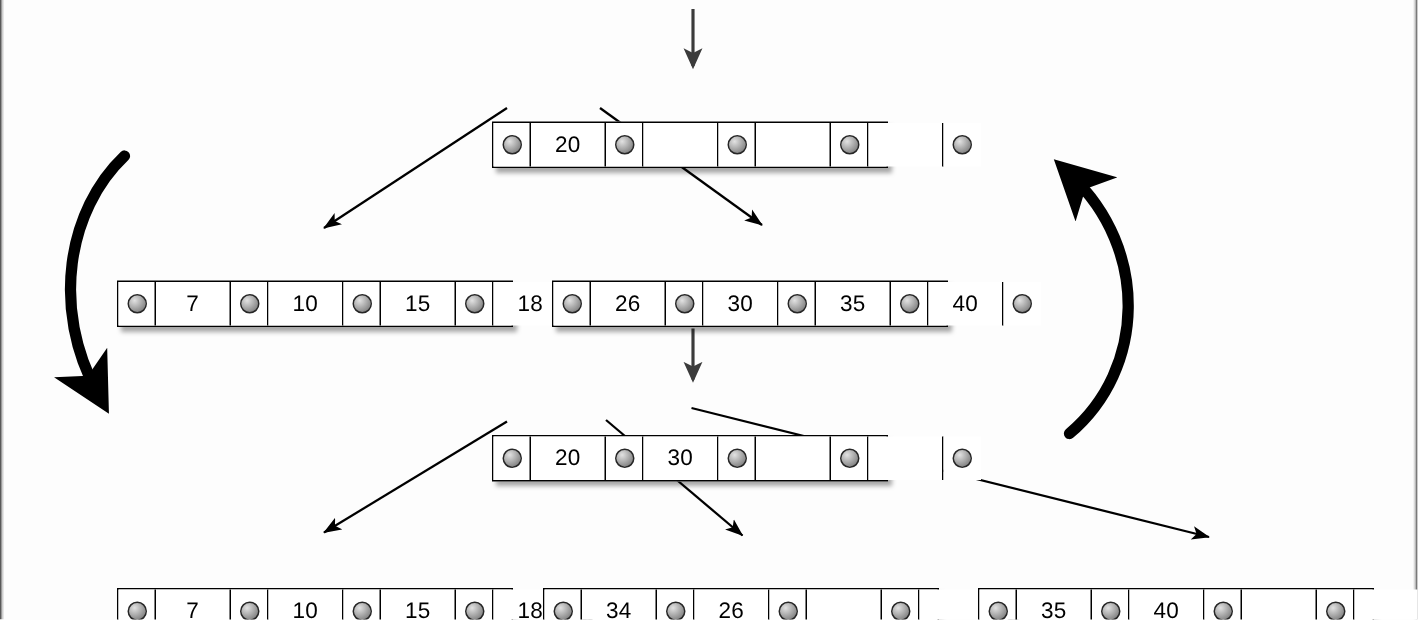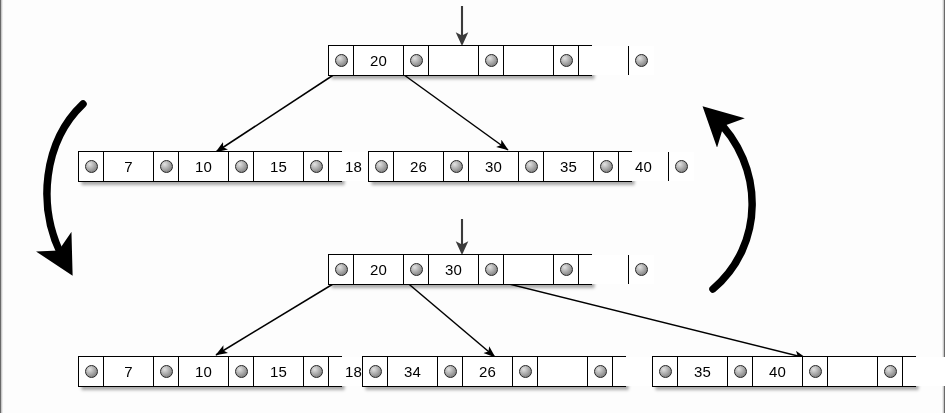--- a/index.html
+++ b/index.html
@@ -37,20 +37,21 @@
   
   .node {
     position: absolute;
     display: flex;
     align-items: stretch;
     background: #ffffff;
     border: 1.6px solid #000000;
     box-shadow: 2.5px 3px 3px rgba(0,0,0,0.34);
     box-sizing: border-box;
     height: 31px;
+    margin-top: 36px;
   }
   .cell {
     box-sizing: border-box;
     border-right: 1.6px solid #000000;
     display: flex;
     align-items: center;
     justify-content: center;
     background: #ffffff;
   }
   .cell:last-child { border-right: none; }

